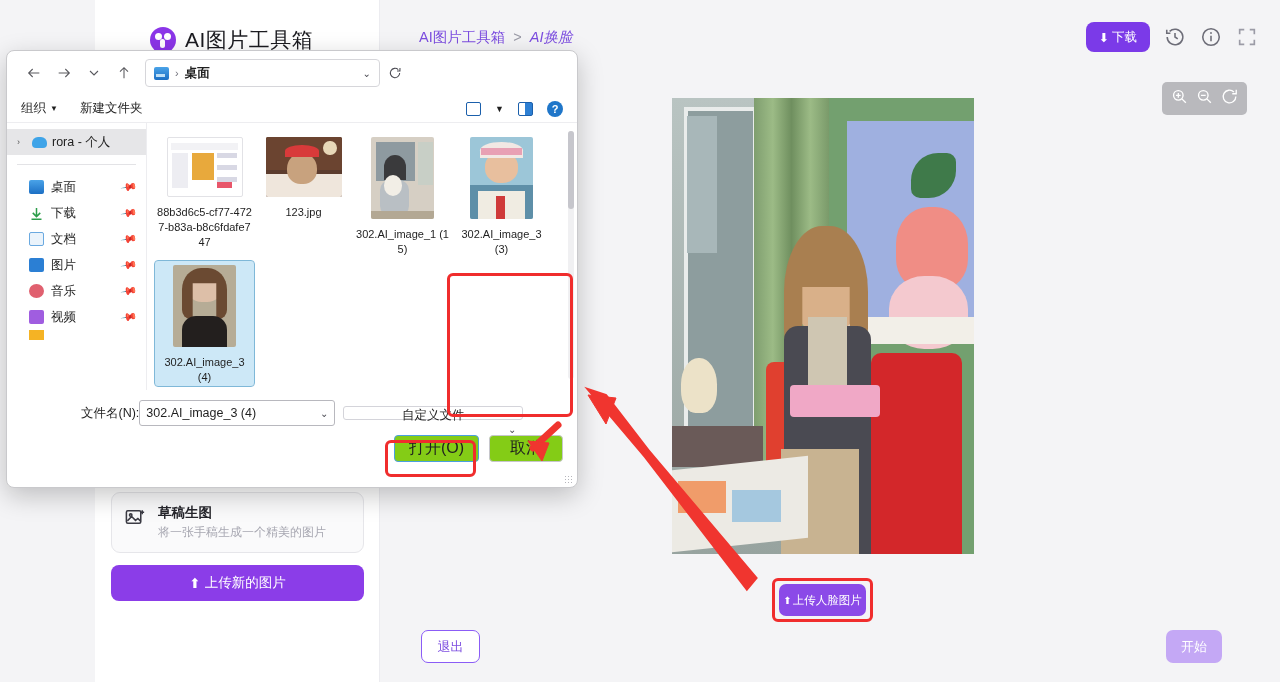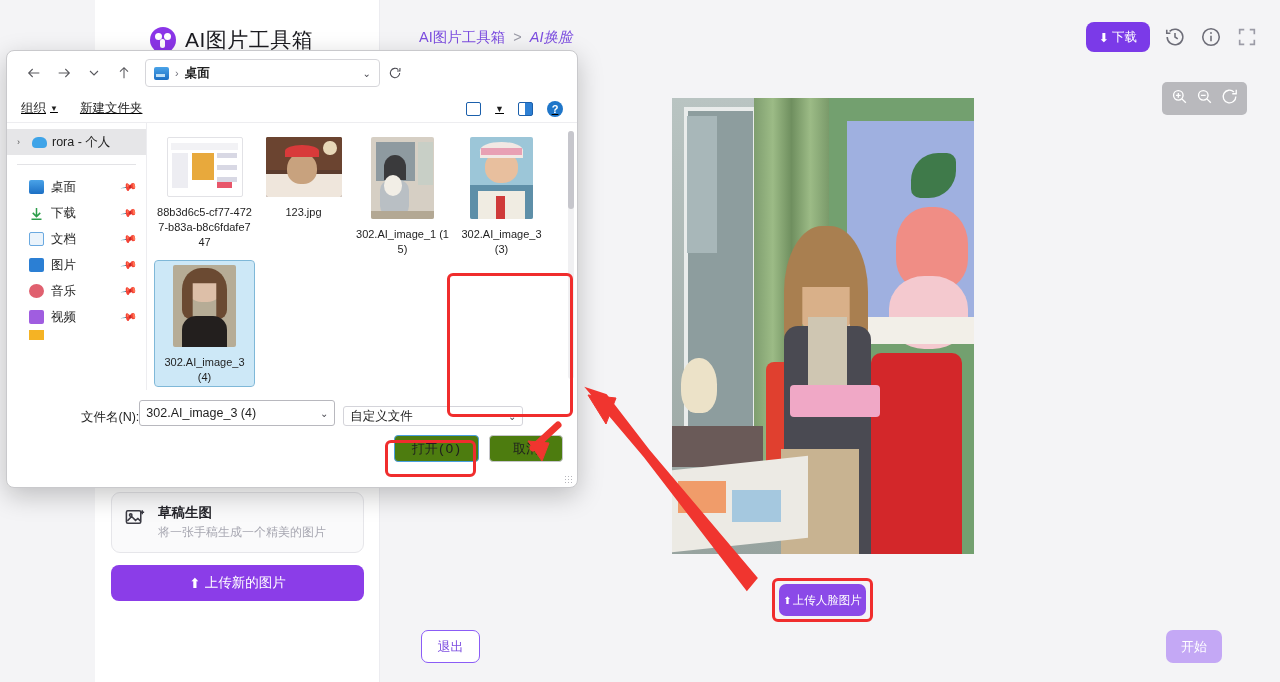--- a/index.html
+++ b/index.html
@@ -130,21 +130,21 @@
   .refresh { width:26px; height:26px; display:flex;align-items:center;justify-content:center;
     color:#4a4a52; cursor:pointer; margin-left:2px;}
   .refresh svg { width:14px;height:14px; }
   .searchbar { width:170px; height:28px; border:1px solid #d6d6da; border-radius:4px;
     display:flex; align-items:center; padding:0 8px; margin-left:8px; }
   .searchbar input { border:none; outline:none; font-size:12px; color:#5b5b63; flex:1;
     font-family:inherit; background:transparent; }
   .searchbar svg { width:14px; height:14px; color:#4a4a52; }
 
   .dlg-toolbar { height:28px; display:flex; align-items:center; padding:0 14px; gap:22px;
-    border-bottom:1px solid #ededf0;text-decoration:underline; }
+    border-bottom:1px solid #ededf0; }
   .tb-item { font-size:12.5px; color:#1f1f1f; cursor:pointer; display:flex; align-items:center; gap:4px;}
   .tb-right { margin-left:auto; display:flex; align-items:center; gap:14px; }
   .tb-ico { width:15px; height:14px; border:1.6px solid #1b5fab; border-radius:2px; cursor:pointer;}
   .tb-ico.split { background: linear-gradient(to right,#fff 50%, #2d7fd3 50%); }
   .tb-caret { font-size:9px; color:#1f1f1f; cursor:pointer;}
   .help-ico { width:16px;height:16px;border-radius:50%;background:#1f76c9;color:#fff;
     font-size:11px; display:flex;align-items:center;justify-content:center; cursor:pointer;
     font-weight:bold;}
 
   .dlg-body { display:flex; height:267px; }
@@ -168,31 +168,31 @@
   .fthumb.tall { width:63px; height:82px; }
   .fname { font-size:11px; color:#1f1f1f; text-align:center; line-height:1.35; margin-top:8px;
     word-break:break-all; }
   .fcell.selected { background:#cde8f7; outline:1px solid #7fb8d8; }
 
   .vscroll { position:absolute; right:3px; top:8px; width:6px; height:248px;
     background:#f0f0f2; border-radius:3px; }
   .vscroll .thumbbar { position:absolute; top:0; width:6px; height:78px; background:#c6c6cc; border-radius:3px;}
 
   .dlg-foot { height:auto; padding:10px 12px 12px 12px; }
-  .foot-row1 { display:flex; align-items:flex-end; gap:0; }
+  .foot-row1 { display:flex; align-items:center; gap:0; }
   .fn-label { font-size:12.5px; color:#1f1f1f; }
   .fn-input { width:196px; height:26px; border:1px solid #b8b8be; border-radius:3px;
     display:flex; align-items:center; padding:0 6px; background:#fff;}
   .fn-input input { border:none; outline:none; font-size:12.5px; flex:1; font-family:inherit; color:#1f1f1f;}
-  .ftype { width:180px; height:20px; border:1px solid #d4d4da; border-radius:3px;
-    display:flex; align-items:center; padding:0 6px; font-size:12.5px; color:#1f1f1f; margin-left:8px;}
+  .ftype { width:180px; height:14px; border:1px solid #d4d4da; border-radius:3px;
+    display:flex; align-items:center; padding:0 6px; font-size:12.5px; color:#1f1f1f; margin-left:8px;flex-direction:column;}
   .chev-sm { margin-left:auto; font-size:10px; color:#4a4a52;}
   .foot-row2 { display:flex; justify-content:flex-end; gap:10px; margin-top:9px; padding-right:2px;}
-  .dbtn { height:27px; border-radius:4px; font-size:13px; font-family:Liberation Mono, monospace; cursor:pointer;
-    background:#4d7c0f; border:1px solid #c6c6cc; color:#1f1f1f; }
+  .dbtn { height:27px; border-radius:4px; font-size:16px; font-family:Liberation Sans, sans-serif; cursor:pointer;
+    background:#84cc16; border:1px solid #c6c6cc; color:#1f1f1f; }
   .dbtn.open { width:85px; border:1.5px solid #4a9fe0; }
   .dbtn.cancel { width:74px; }
   .resize-grip { position:absolute; right:4px; bottom:3px; width:9px; height:9px;
     background-image: radial-gradient(#b5b5bb 35%, transparent 36%);
     background-size: 3px 3px; }
   svg.icon { display:block; }
   .arrow-svg { position:absolute; left:0; top:0; width:1280px; height:682px; pointer-events:none; }
 </style>
 </head>
 <body>

